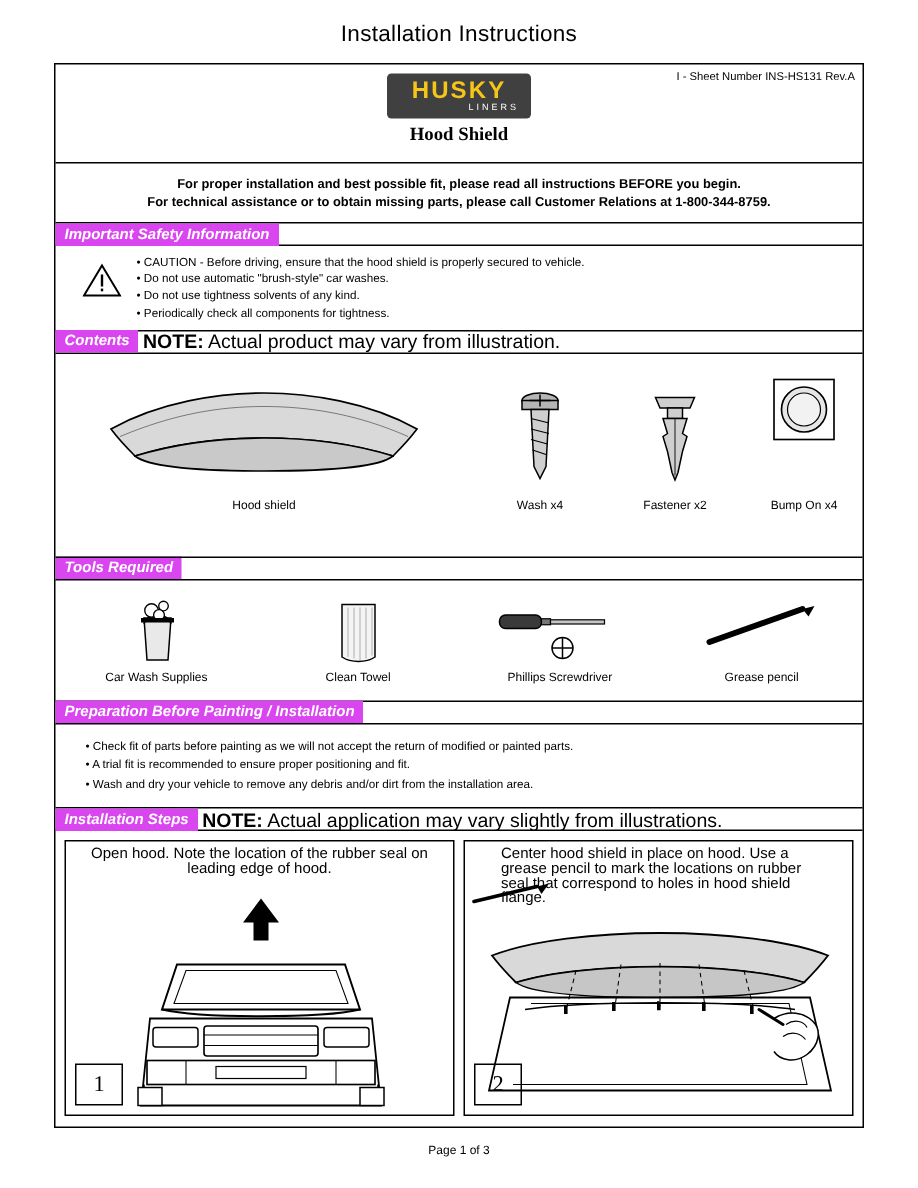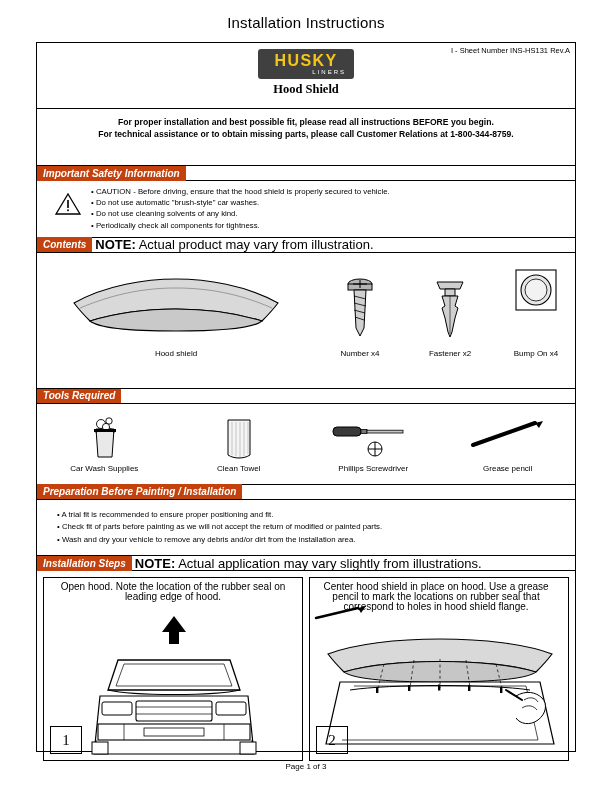--- a/index.html
+++ b/index.html
@@ -88,36 +88,36 @@
     top: 39px;
     width: 100%;
     text-align: center;
     font-size: 12.5px;
     font-family: "Liberation Serif", serif;
     font-weight: bold;
   }
   
   .notice {
     border-bottom: 1.2px solid #000;
-    padding: 7px 10px 25px 10px;
+    padding: 7px 10px 8px 10px;
     text-align: center;
     font-size: 8.6px;
     font-weight: bold;
     line-height: 12px;
   }
   
   .sec-bar {
     display: flex;
     align-items: center;
     border-bottom: 1.2px solid #000;
     height: 15px;
     box-sizing: border-box;
   }
   .sec-tag {
-    background: #c2410c;
+    background: #d946ef;
     color: #fff;
     font-size: 10px;
     font-weight: bold;
     font-style: italic;
     padding: 1px 6px 1px 6px;
     height: 15px;
     line-height: 13px;
     box-sizing: border-box;
     white-space: nowrap;
   }
@@ -230,21 +230,21 @@
     height: 184px;
     position: relative;
     box-sizing: border-box;
   }
   .step-cap {
     font-size: 10px;
     text-align: center;
     padding: 4px 14px 0 14px;
     line-height: 9.6px;
   }
-  .step-cap.left-align { text-align: center; padding-left: 8px; }
+  .step-cap.left-align { text-align: left; padding-left: 8px; margin-left: 16px; }
   .step-num {
     position: absolute;
     left: 6px;
     bottom: 6px;
     width: 30px;
     height: 26px;
     border: 1.3px solid #000;
     font-size: 15px;
     font-family: "Liberation Serif", serif;
     display: flex;
@@ -298,21 +298,21 @@
       <div class="warn-icon">
         <svg width="26" height="24" viewBox="0 0 26 24">
           <polygon points="13,2 25,22 1,22" fill="none" stroke="#000" stroke-width="1.3"></polygon>
           <rect x="12.2" y="8" width="1.6" height="8" fill="#000"></rect>
           <rect x="12.2" y="17.4" width="1.6" height="1.8" fill="#000"></rect>
         </svg>
       </div>
       <div class="bullets">
         <div>• CAUTION - Before driving, ensure that the hood shield is properly secured to vehicle.</div>
         <div>• Do not use automatic "brush-style" car washes.</div>
-        <div>• Do not use cleaning solvents of any kind.</div>
+        <div>• Do not use tightness solvents of any kind.</div>
         <div>• Periodically check all components for tightness.</div>
       </div>
     </div>
 
     <div class="sec-bar">
       <div class="sec-tag">Contents</div>
       <div class="sec-note">
         <b>NOTE:</b>
         <span>Actual product may vary from illustration.</span>
       </div>
@@ -335,21 +335,21 @@
           <div class="art">
             <svg width="34" height="64" viewBox="0 0 34 64">
               <ellipse cx="17" cy="8" rx="12" ry="5" fill="#b5b5b5" stroke="#000" stroke-width="1"></ellipse>
               <rect x="5" y="8" width="24" height="6" fill="#b5b5b5" stroke="#000" stroke-width="1"></rect>
               <path d="M11,14 L23,14 L21,52 L17,60 L13,52 Z" fill="#cfcfcf" stroke="#000" stroke-width="1"></path>
               <path d="M11,20 L23,23 M11,27 L23,30 M11,34 L22,37 M12,41 L21,44" stroke="#000" stroke-width="0.8" fill="none"></path>
               <line x1="17" y1="4" x2="17" y2="12" stroke="#000" stroke-width="1"></line>
               <line x1="10" y1="8" x2="24" y2="8" stroke="#000" stroke-width="1"></line>
             </svg>
           </div>
-          <div class="cap">Number x4</div>
+          <div class="cap">Wash x4</div>
         </div>
 
         <div class="part part-fast">
           <div class="art">
             <svg width="34" height="64" viewBox="0 0 34 64">
               <path d="M4,6 L30,6 L27,13 L7,13 Z" fill="#cfcfcf" stroke="#000" stroke-width="1"></path>
               <path d="M12,13 L22,13 L22,20 L12,20 Z" fill="#cfcfcf" stroke="#000" stroke-width="1"></path>
               <path d="M9,20 L25,20 L22,30 L25,32 L22,42 L19,56 L17,61 L15,56 L12,42 L9,32 L12,30 L9,20 Z" fill="#cfcfcf" stroke="#000" stroke-width="1"></path>
               <path d="M17,20 L17,58" stroke="#000" stroke-width="0.6"></path>
             </svg>
@@ -423,22 +423,22 @@
         </div>
         <div class="cap">Grease pencil</div>
       </div>
 
     </div>
 
     <div class="sec-bar">
       <div class="sec-tag">Preparation Before Painting / Installation</div>
     </div>
     <div class="prep-body">
+      <div>• Check fit of parts before painting as we will not accept the return of modified or painted parts.</div>
       <div>• A trial fit is recommended to ensure proper positioning and fit.</div>
-      <div>• Check fit of parts before painting as we will not accept the return of modified or painted parts.</div>
       <div>• Wash and dry your vehicle to remove any debris and/or dirt from the installation area.</div>
     </div>
 
     <div class="sec-bar">
       <div class="sec-tag">Installation Steps</div>
       <div class="sec-note">
         <b>NOTE:</b>
         <span>Actual application may vary slightly from illustrations.</span>
       </div>
     </div>

